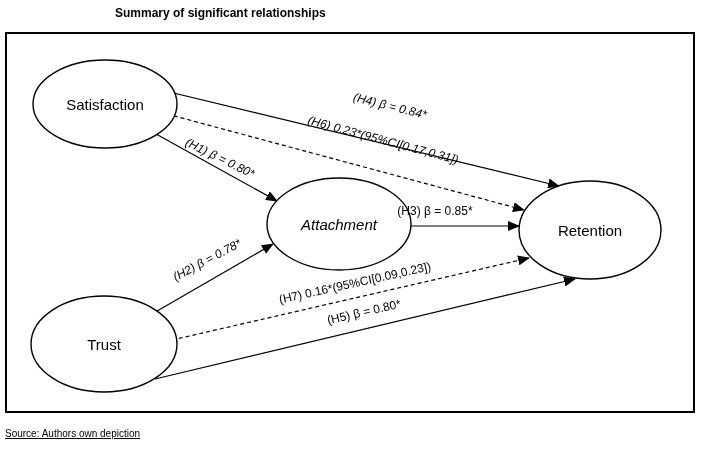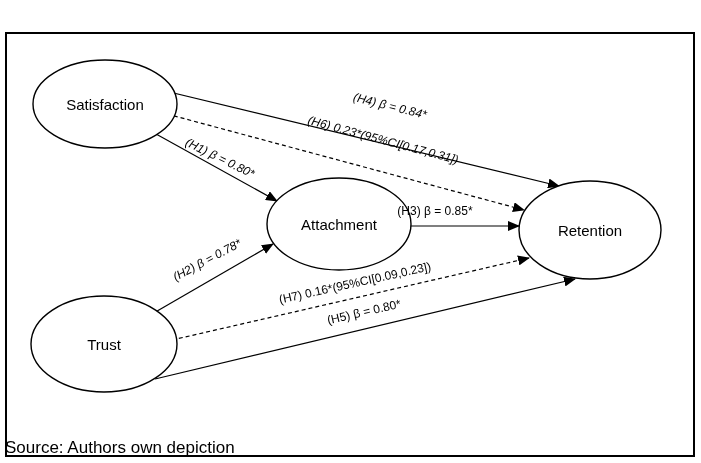--- a/index.html
+++ b/index.html
@@ -24,21 +24,21 @@
     font-size: 12px;
     font-weight: bold;
     white-space: nowrap;
   }
   .caption .fig-label { width: 110px; margin-top: 32px; }
   .diagram-box {
     position: absolute;
     left: 5px;
     top: 32px;
     width: 690px;
-    height: 425px;
+    height: 381px;
     border: 2px solid #000000;
     box-sizing: border-box;
     background: #ffffff;
   }
   .diagram-box svg {
     position: absolute;
     left: 0; top: 0;
     width: 686px;
     height: 377px;
   }
@@ -50,34 +50,36 @@
   }
   .edge-label {
     position: absolute;
     transform-origin: center center;
     font-size: 12px;
     white-space: nowrap;
   }
   .edge-label.italic { font-style: italic; }
   .source-note {
     position: absolute;
-    top: 438px;
+    top: 428px;
     left: 5px;
-    font-size: 17px;
+    font-size: 10px;
+    text-decoration: underline;
   }
   line, path.edge { stroke: #000000; fill: none; }
   ellipse { fill: #ffffff; stroke: #000000; }
 </style>
 </head>
 <body>
 
 <div class="page">
 
   <div class="caption">
     <span class="fig-label">Figure 2:</span>
+    <span>Summary of significant relationships</span>
   </div>
 
   <div class="diagram-box">
 
     <svg viewBox="0 0 686 377">
       <defs>
         <marker id="arrow" viewBox="0 0 12 10" markerWidth="12" markerHeight="10" refX="11" refY="5" orient="auto" markerUnits="userSpaceOnUse">
           <path d="M0,0 L12,5 L0,10 Z" fill="#000000"></path>
         </marker>
       </defs>
@@ -91,21 +93,21 @@
       <line x1="148" y1="345" x2="568" y2="245" stroke-width="1.2" marker-end="url(#arrow)"></line>
 
       <ellipse cx="98" cy="70" rx="72" ry="44" stroke-width="1.4"></ellipse>
       <ellipse cx="97" cy="310" rx="73" ry="48" stroke-width="1.4"></ellipse>
       <ellipse cx="332" cy="190" rx="72" ry="46" stroke-width="1.4"></ellipse>
       <ellipse cx="583" cy="196" rx="71" ry="49" stroke-width="1.4"></ellipse>
     </svg>
 
     <div class="node-label" style="left:98px;  top:70px;">Satisfaction</div>
     <div class="node-label" style="left:97px;  top:310px;text-align:right;">Trust</div>
-    <div class="node-label" style="left:332px; top:190px;">Attachment</div>
+    <div class="node-label" style="left:332px; top:190px;font-style:italic;">Attachment</div>
     <div class="node-label" style="left:583px; top:196px;text-align:center;">Retention</div>
 
     <div class="edge-label italic" style="left:383px; top:72px;  transform: translate(-50%,-50%) rotate(14deg);">(H4) β = 0.84*</div>
     <div class="edge-label italic" style="left:376px; top:106px; transform: translate(-50%,-50%) rotate(15deg);">(H6) 0.23*(95%CI[0.17,0.31])</div>
     <div class="edge-label italic" style="left:213px; top:124px; transform: translate(-50%,-50%) rotate(26deg);">(H1) β = 0.80*</div>
     <div class="edge-label italic" style="left:200px; top:226px; transform: translate(-50%,-50%) rotate(-28deg);">(H2) β = 0.78*</div>
     <div class="edge-label" style="left:428px; top:177px; transform: translate(-50%,-50%);">(H3) β = 0.85*</div>
     <div class="edge-label" style="left:348px; top:249px; transform: translate(-50%,-50%) rotate(-12.5deg);">(H7) 0.16*(95%CI[0.09,0.23])</div>
     <div class="edge-label" style="left:357px; top:278px; transform: translate(-50%,-50%) rotate(-13deg);">(H5) β = 0.80*</div>
   </div>

